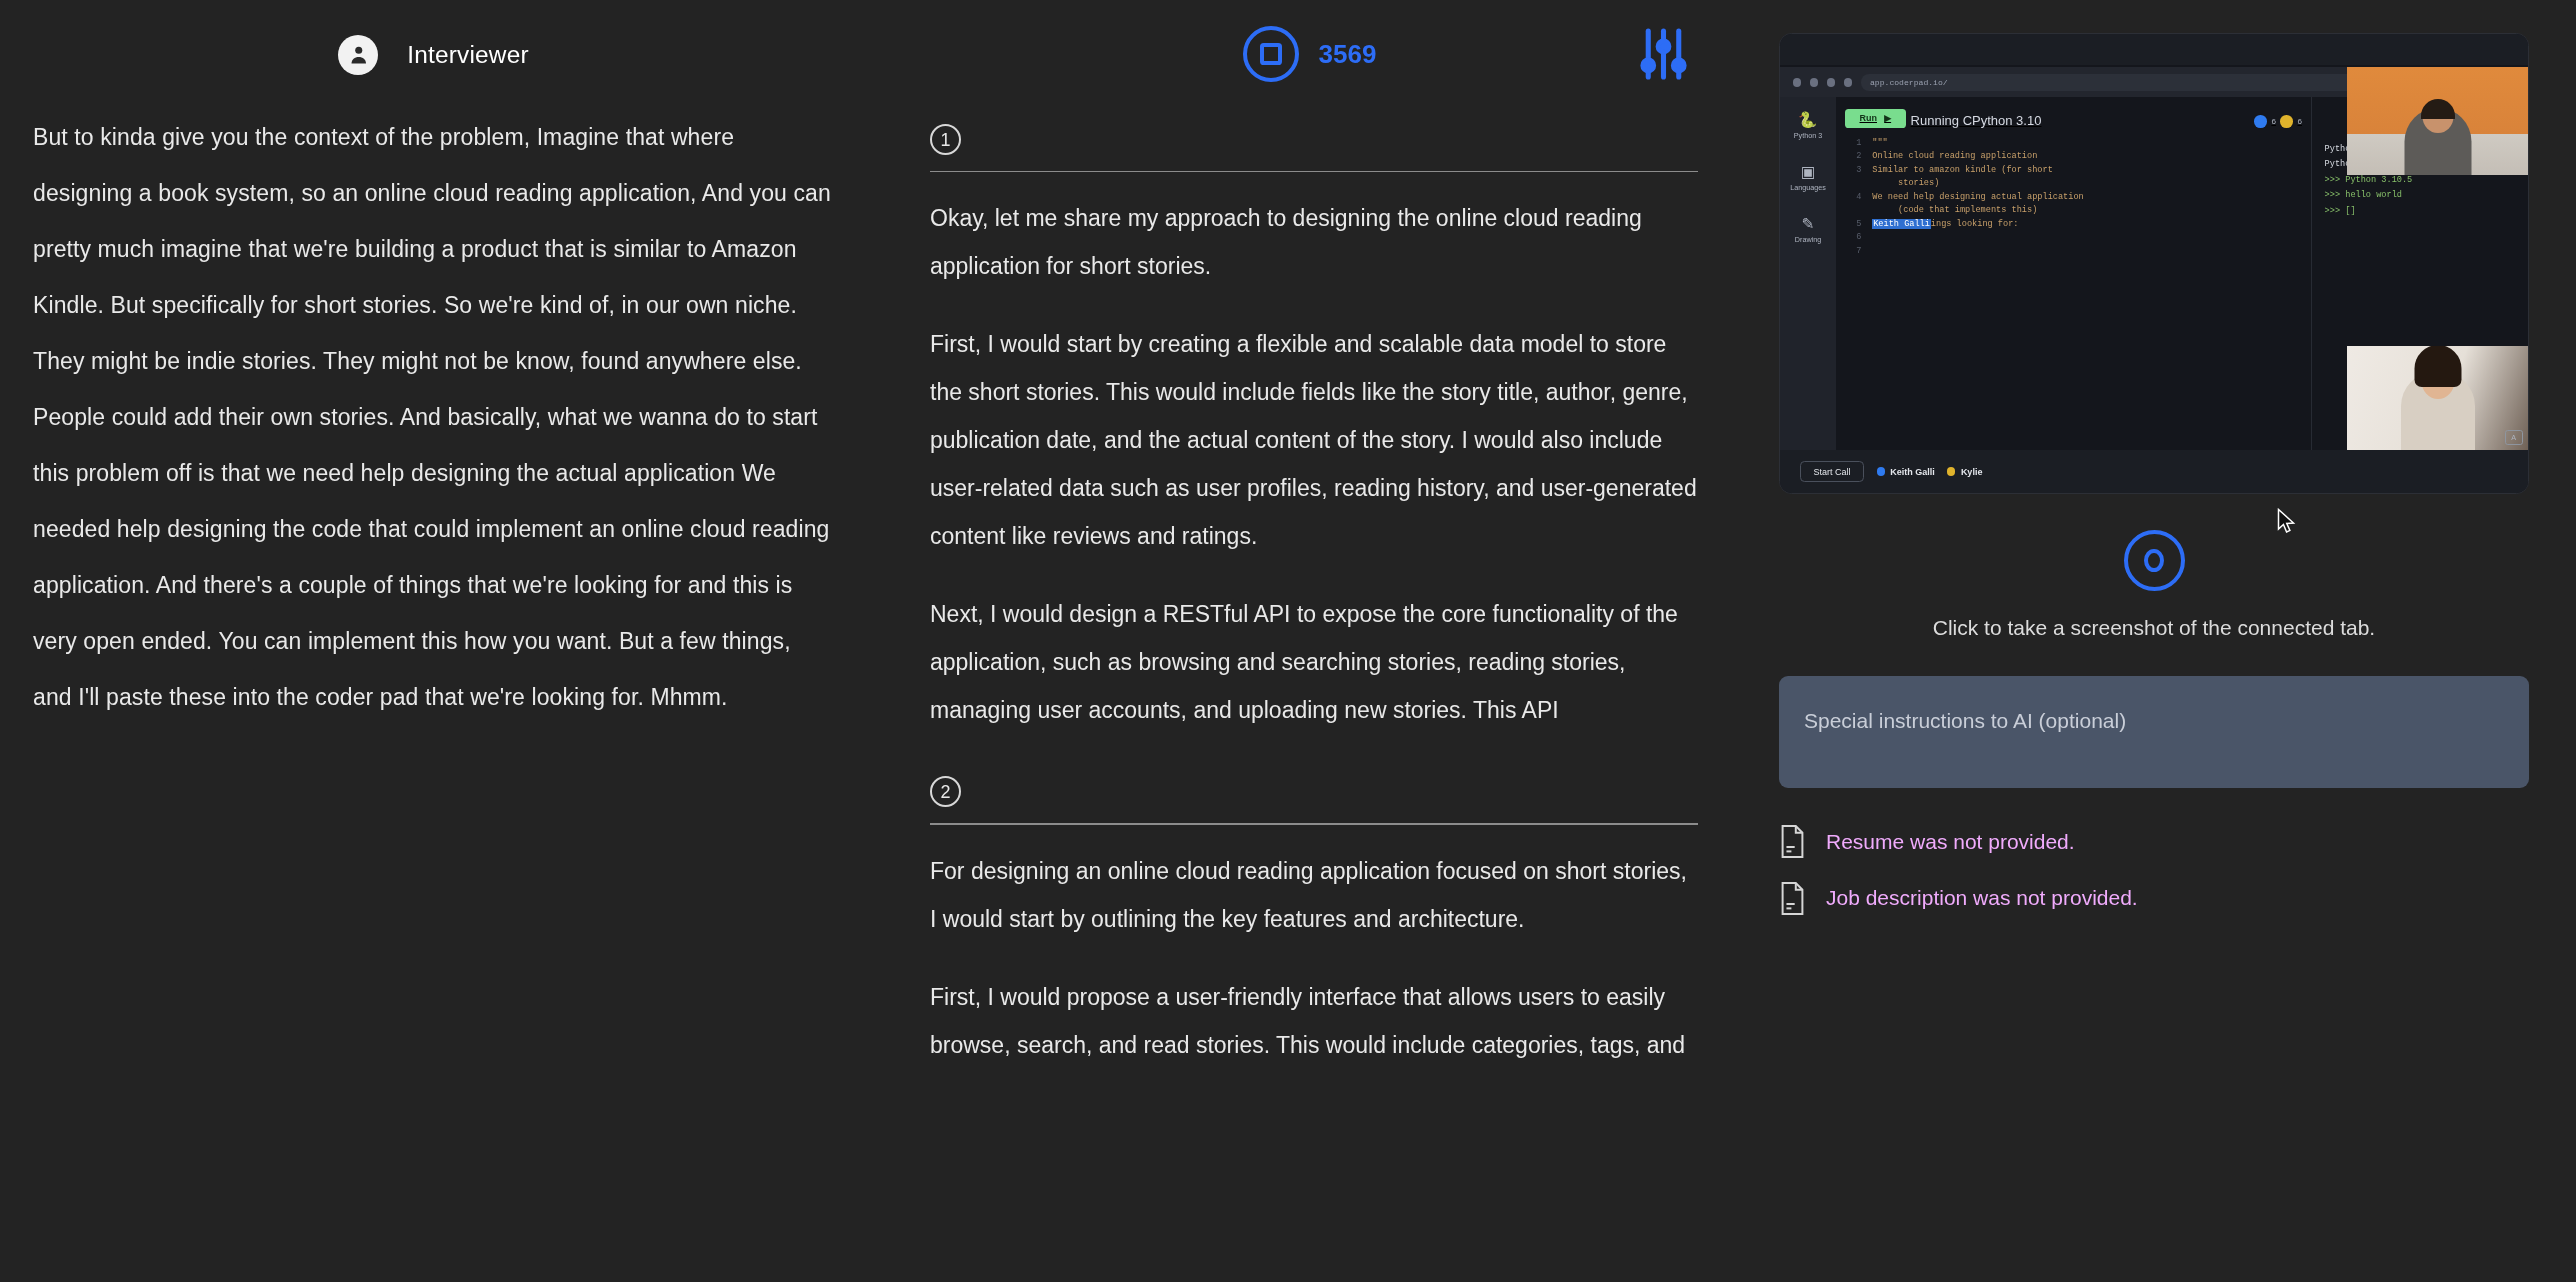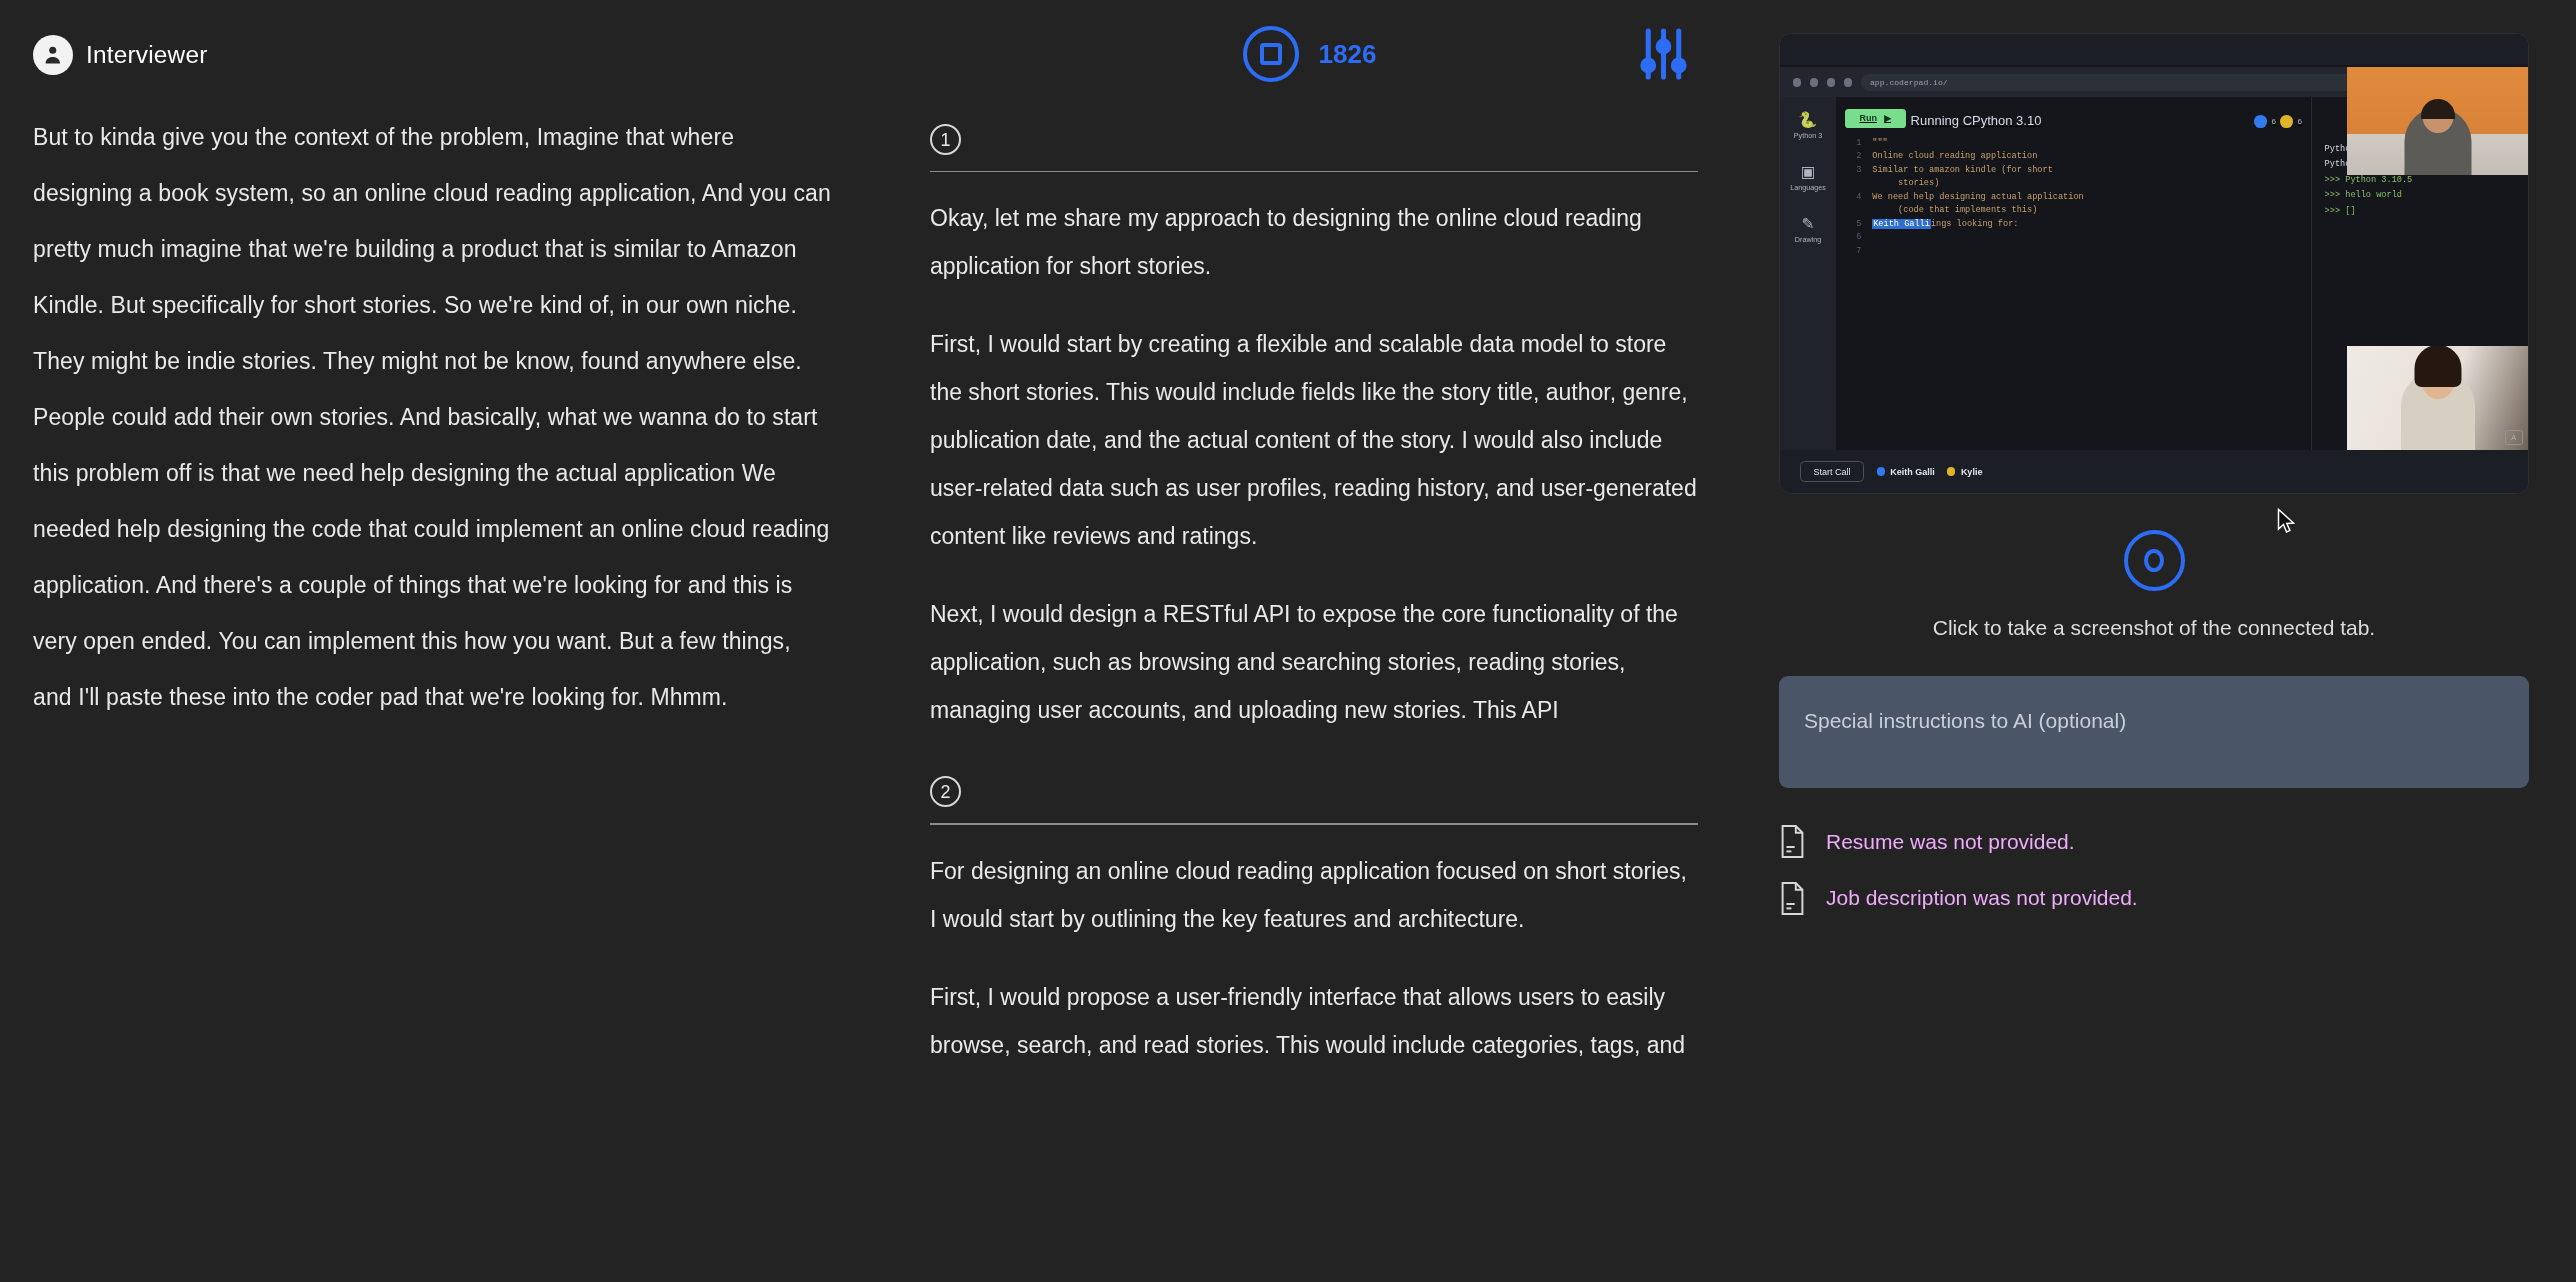--- a/index.html
+++ b/index.html
@@ -6,21 +6,21 @@
   html, body {
     width: 2576px; height: 1283px;
     background: #232323;
     font-family: "Liberation Sans", sans-serif;
     overflow: hidden;
   }
   .app { position: relative; width: 2576px; height: 1283px; display: flex; }
 
   
   .left-pane { width: 867px; flex: 0 0 867px; padding: 34px 33px 0 33px; }
-  .speaker-row { display: flex; align-items: center; gap: 13px; height: 42px; }
+  .speaker-row { display: flex; align-items: center; gap: 29px; height: 42px; justify-content: center; }
   .avatar {
     width: 40px; height: 40px; border-radius: 50%;
     background: #f2f2f2; display: flex; align-items: center; justify-content: center;
   }
   .avatar svg { width: 23.5px; height: 23.5px; display: block; }
   .speaker-name { font-size: 24.4px; color: #ffffff; letter-spacing: 0.2px; }
   .transcript {
     margin-top: 33px;
     font-size: 23px; line-height: 56px; color: #e9e9e9;
     letter-spacing: 0.1px;
@@ -186,21 +186,21 @@
       <div class="speaker-name">Interviewer</div>
     </div>
     <div class="transcript">But to kinda give you the context of the problem, Imagine that where designing a book system, so an online cloud reading application, And you can pretty much imagine that we're building a product that is similar to Amazon Kindle. But specifically for short stories. So we're kind of, in our own niche. They might be indie stories. They might not be know, found anywhere else. People could add their own stories. And basically, what we wanna do to start this problem off is that we need help designing the actual application We needed help designing the code that could implement an online cloud reading application. And there's a couple of things that we're looking for and this is very open ended. You can implement this how you want. But a few things, and I'll paste these into the coder pad that we're looking for. Mhmm.</div>
   </div>
 
   <div class="center-pane">
     <div class="center-top">
       <div class="rec-btn">
           <div class="sq"></div>
         </div>
-      <div class="rec-count">1826</div>
+      <div class="rec-count">3569</div>
       <div class="sliders">
         <svg viewBox="0 0 24 24" fill="none" stroke="#2d6df6" stroke-width="2" stroke-linecap="round">
           <line x1="6" y1="3" x2="6" y2="21"></line>
             <circle cx="6" cy="16.5" r="2.1" fill="#2d6df6"></circle>
           <line x1="12" y1="3" x2="12" y2="21"></line>
             <circle cx="12" cy="9" r="2.1" fill="#2d6df6"></circle>
           <line x1="18" y1="3" x2="18" y2="21"></line>
             <circle cx="18" cy="16.5" r="2.1" fill="#2d6df6"></circle>
         </svg>
       </div>

